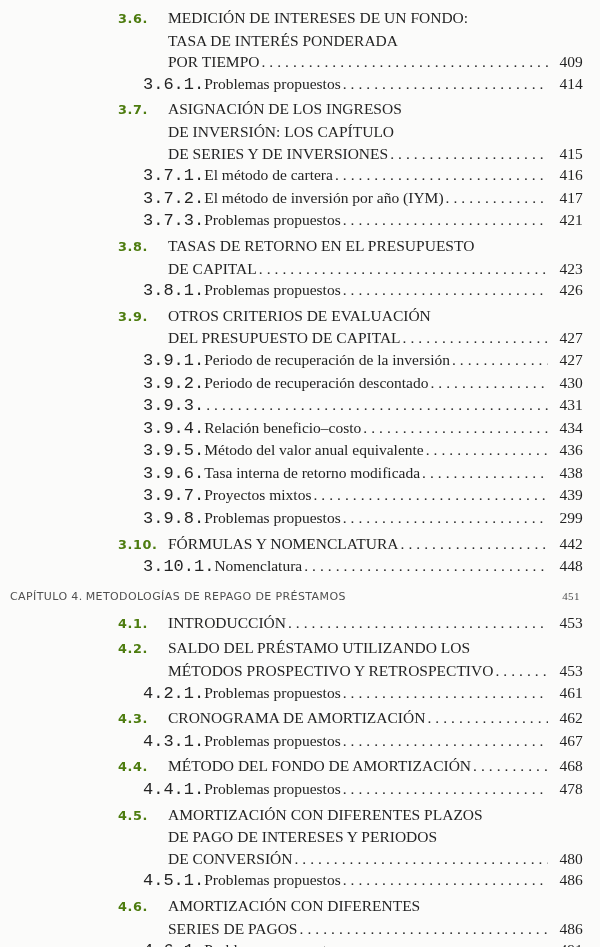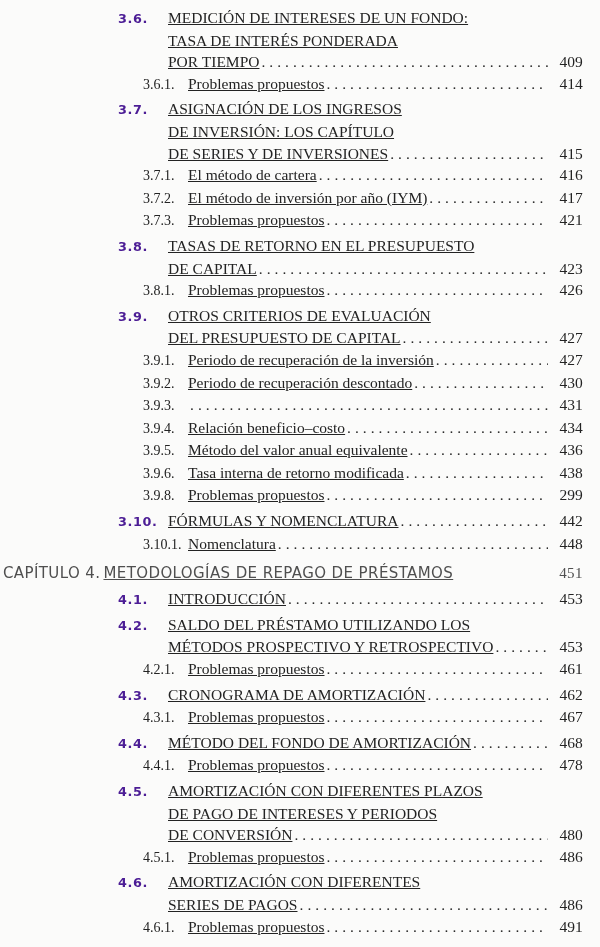--- a/index.html
+++ b/index.html
@@ -31,48 +31,49 @@
   
   .entry.section { margin-top: 3px; }
   .entry.section .row { margin-left: 118px; }
   .entry.section .num {
     flex: 0 0 auto;
     min-width: 50px;
     font-family: "DejaVu Sans", "Liberation Sans", sans-serif;
     font-weight: bold;
     font-size: 12.8px;
     letter-spacing: 0.6px;
-    color: #4c1d95;
+    color: #4d7c0f;
   }
   .entry.section .row.cont { padding-left: 50px; }
   
   .entry.sub .row { margin-left: 143px; }
   .entry.sub .num {
     flex: 0 0 auto;
     min-width: 45px;
-    font-size: 14px;
+    font-size: 17px;
+    font-family: Liberation Mono, monospace;
   }
   
   .entry.chapter { margin-top: 6px; margin-bottom: 3px; }
   .entry.chapter .row {
-    margin-left: 3px;
+    margin-left: 10px;
     line-height: 24px;
     font-family: "DejaVu Sans", "Liberation Sans", sans-serif;
-    font-size: 15px;
+    font-size: 11px;
     letter-spacing: 0.4px;
     color: #4f4f4f;
   }
   .entry.chapter .num { flex: 0 0 auto; margin-right: 3px; }
   .entry.chapter .page-num {
     font-family: Liberation Serif, serif;
     color: #4f4f4f;
   }
   .page > .entry:first-child { margin-top: 0; }
 
-  .text { flex: 0 0 auto; text-decoration: underline; }
+  .text { flex: 0 0 auto; }
   .leader {
     flex: 1 1 auto;
     overflow: hidden;
     white-space: nowrap;
     margin: 0 7px 0 2px;
     letter-spacing: 4px;
     color: #2a2a2a;
   }
   .leader::after {
     content: "........................................................................................................";
@@ -220,20 +221,28 @@
     <div class="entry sub">
       <div class="row">
         <span class="num">3.9.6.</span>
         <span class="text">Tasa interna de retorno modificada</span>
         <span class="leader"></span>
         <span class="page-num">438</span>
       </div>
     </div>
     <div class="entry sub">
       <div class="row">
+        <span class="num">3.9.7.</span>
+        <span class="text">Proyectos mixtos</span>
+        <span class="leader"></span>
+        <span class="page-num">439</span>
+      </div>
+    </div>
+    <div class="entry sub">
+      <div class="row">
         <span class="num">3.9.8.</span>
         <span class="text">Problemas propuestos</span>
         <span class="leader"></span>
         <span class="page-num">299</span>
       </div>
     </div>
     <div class="entry section">
       <div class="row">
         <span class="num">3.10.</span>
         <span class="text">FÓRMULAS Y NOMENCLATURA</span>

